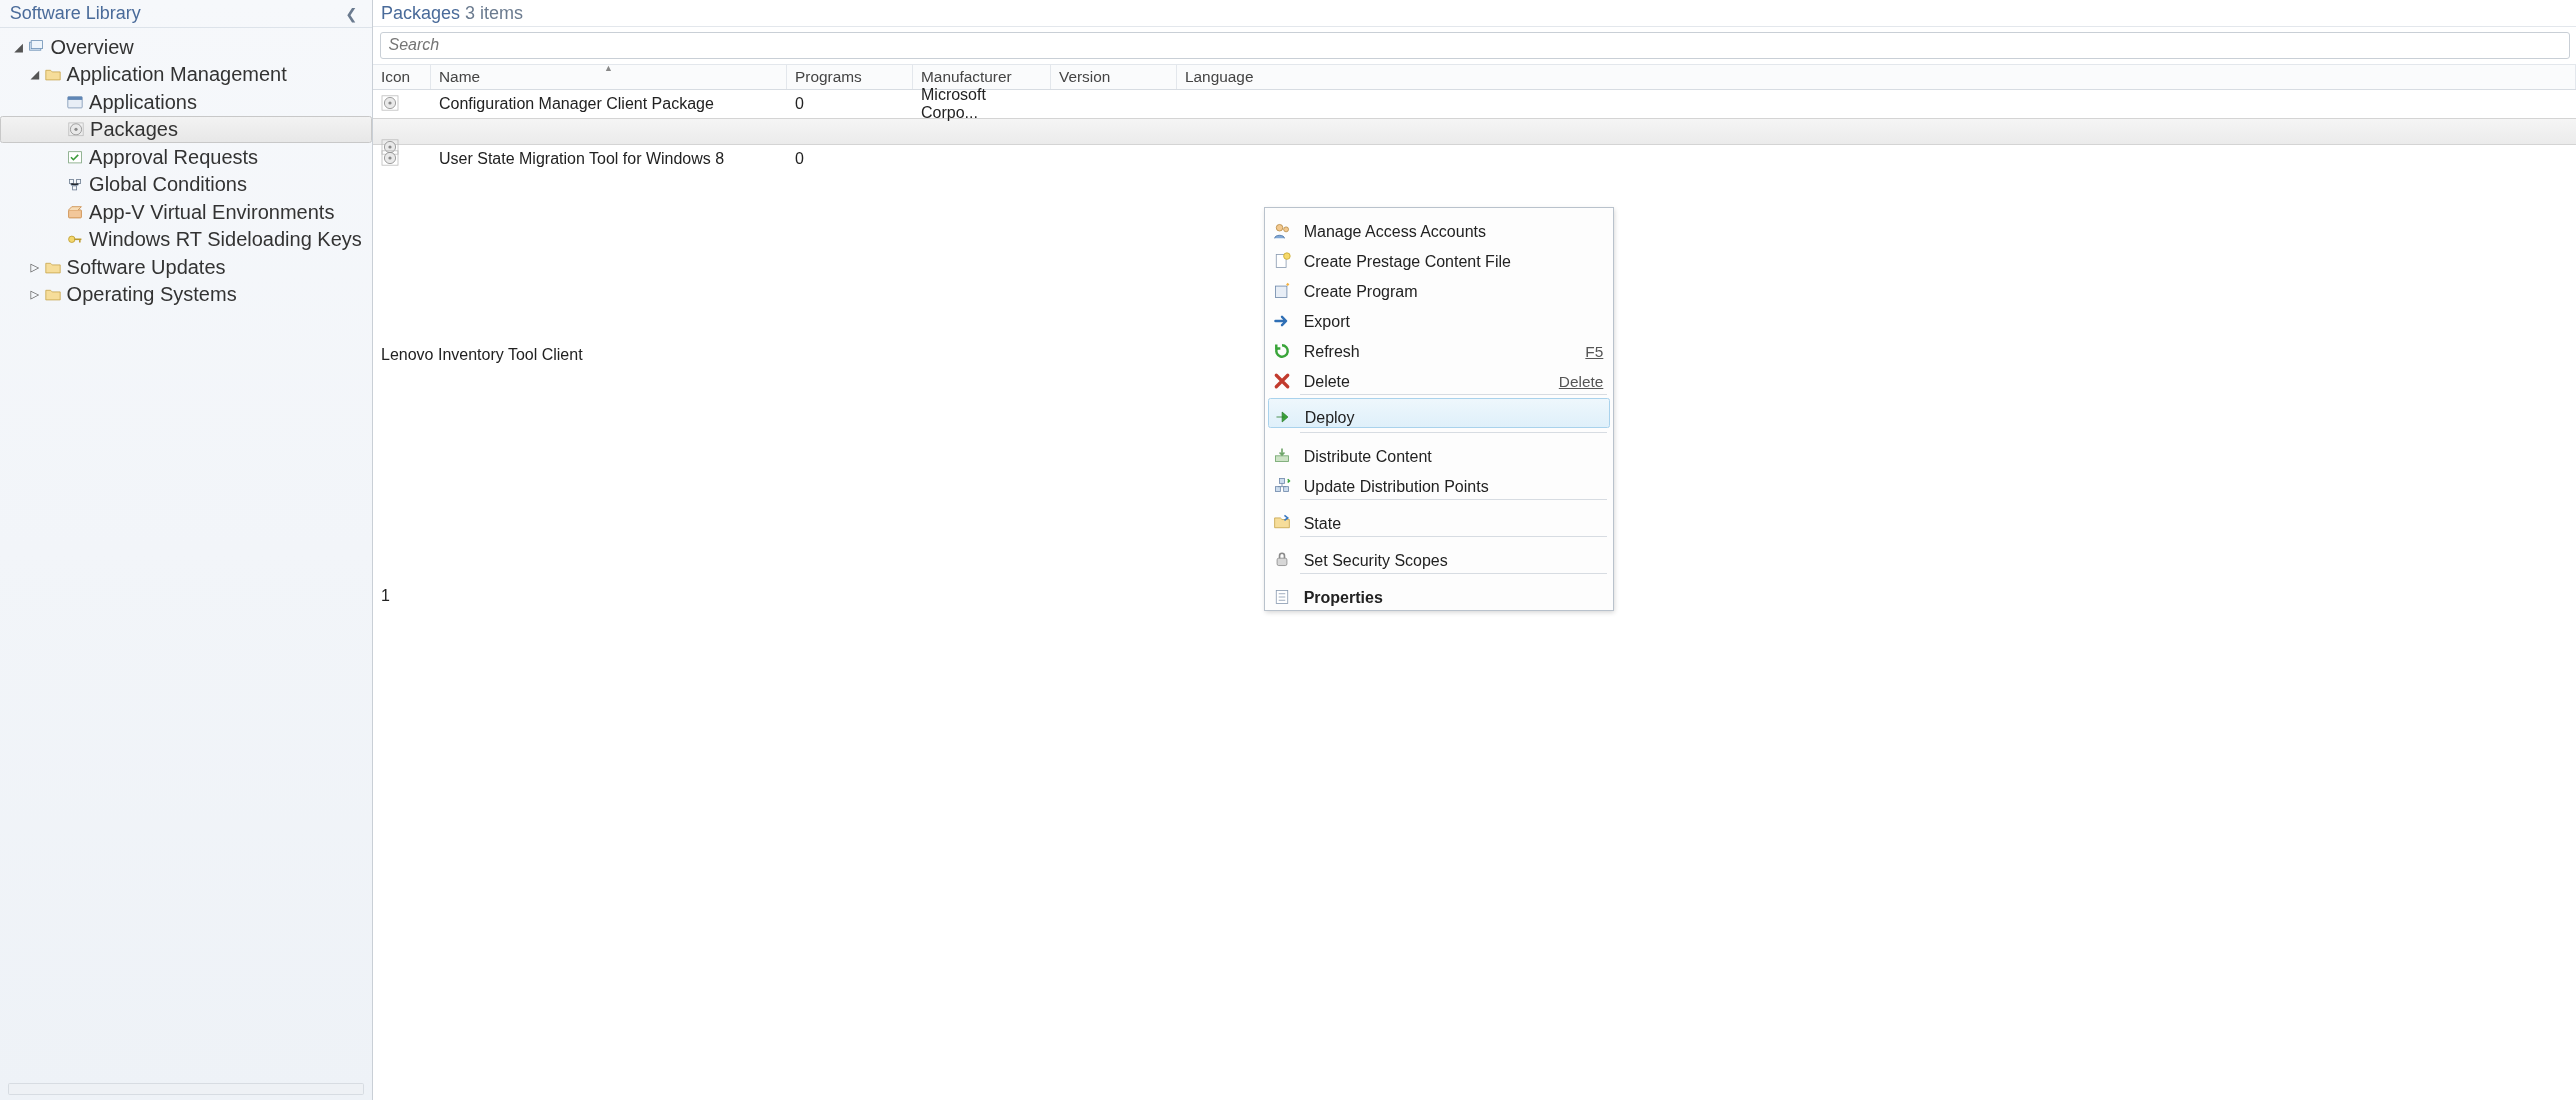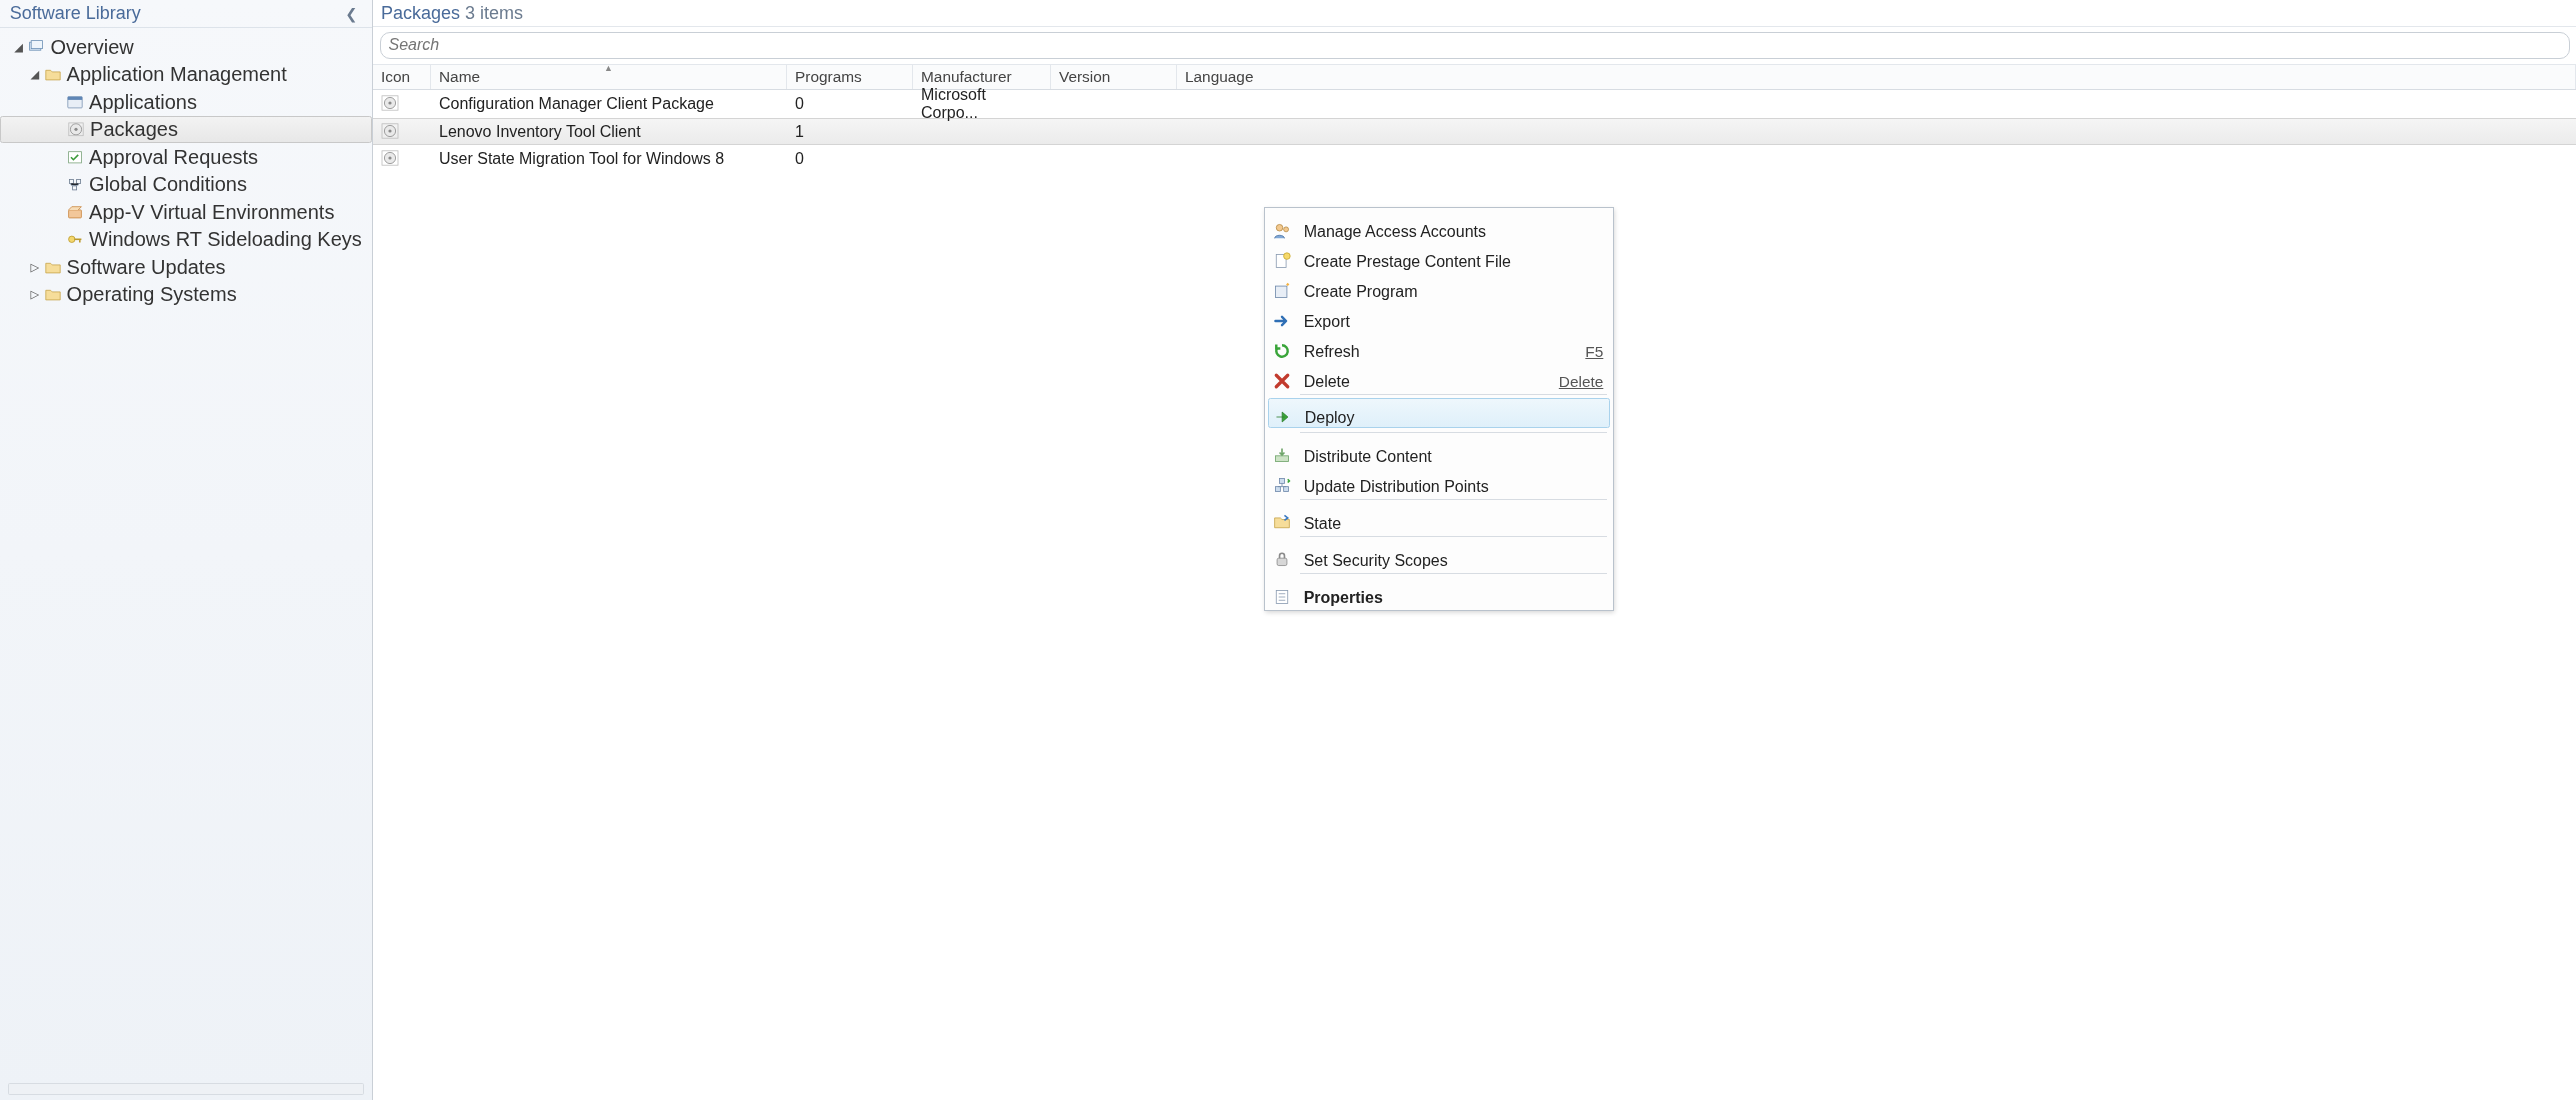--- a/index.html
+++ b/index.html
@@ -98,21 +98,21 @@
     border-bottom: 0.8px solid #e3e7ec;
   }
   .main-header .count { color: #6b7b8f; }
   .search-wrap {
     padding: 4.9px 6.5px;
   }
   .search-input {
     width: 100%;
     height: 27.5px;
     border: 0.8px solid #c9cfd6;
-    border-radius: 10px;
+    border-radius: 3px;
     padding: 3.2px 8px;
     font-size: 16px;
     font-style: italic;
     color: #777;
     background: #fff;
   }
   .grid {
     flex: 1;
     overflow: hidden;
     position: relative;
@@ -143,20 +143,21 @@
     display: flex;
     height: 27.5px;
     font-size: 16px;
     color: #222;
     border-bottom: 0.8px solid transparent;
   }
   .grid-row.selected {
     background: linear-gradient(#f5f5f5, #ebebeb);
     border-top: 0.8px solid #d4d4d4;
     border-bottom: 0.8px solid #d4d4d4;
+    flex-direction: column;
   }
   .grid-row .col { border-right: none; }
   .pkg-icon {
     width: 18px; height: 18px;
     display:inline-block;
   }
   
   .context-menu {
     position: absolute;
     top: 143px;

